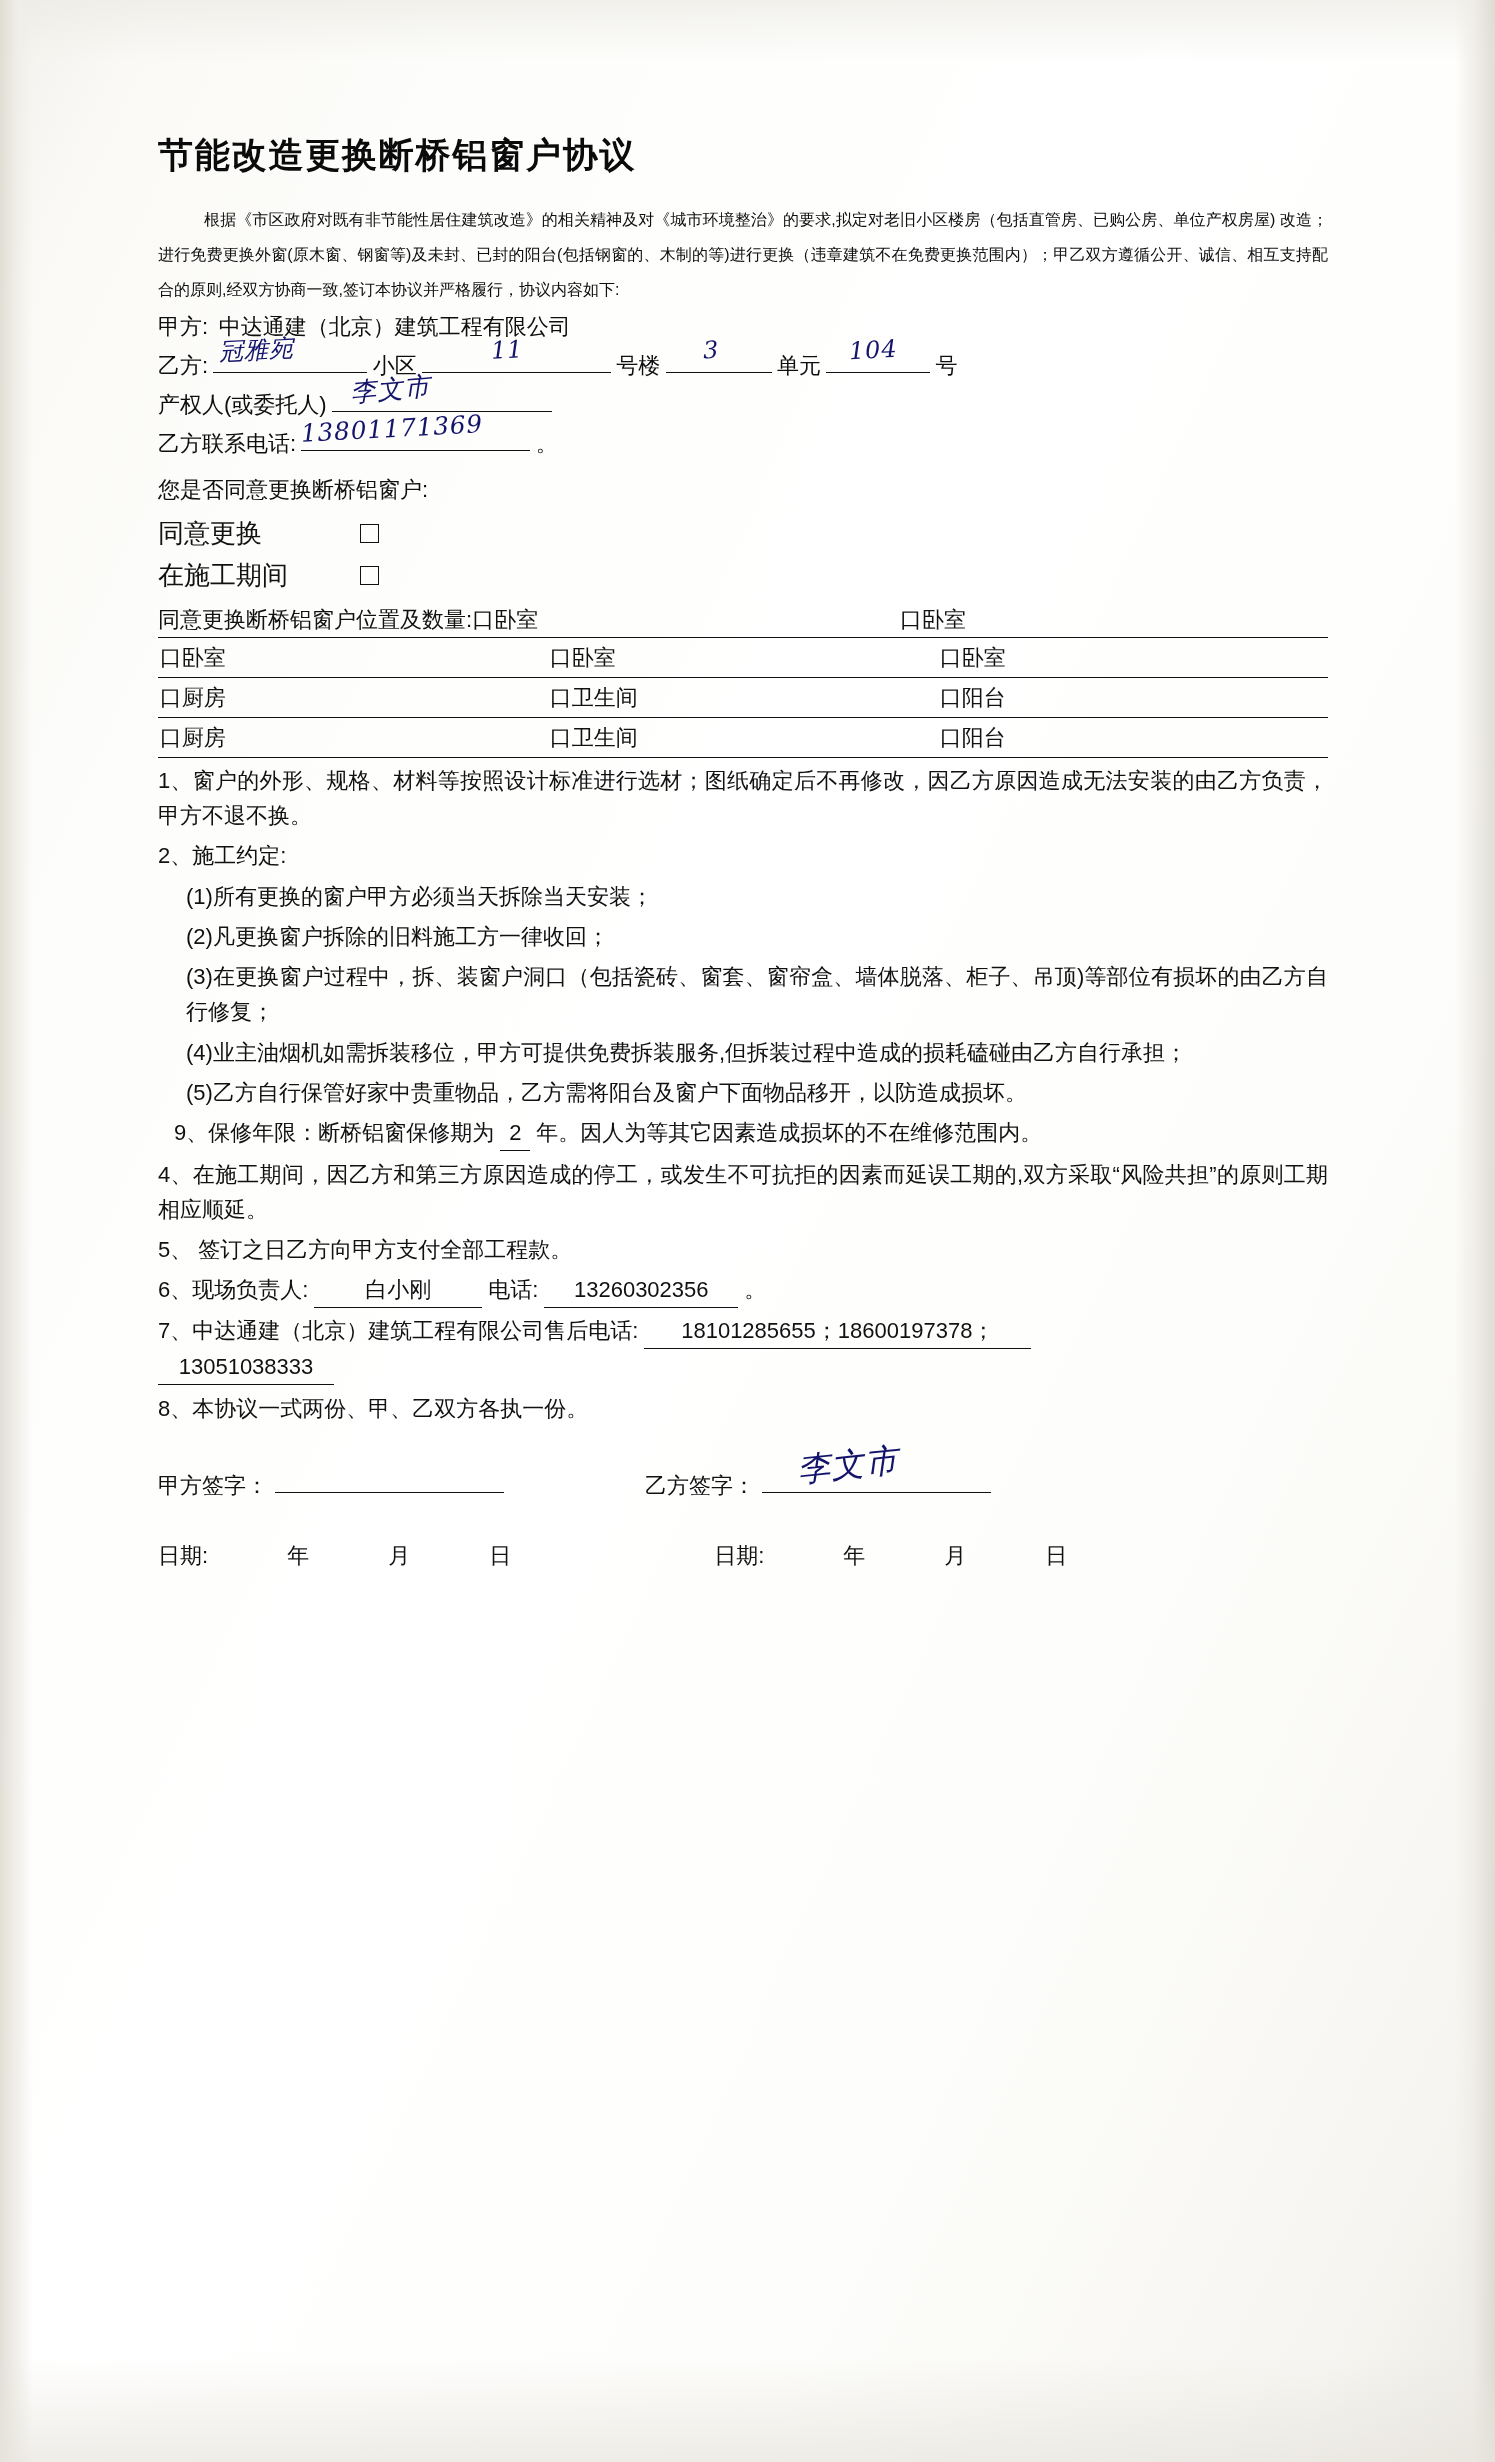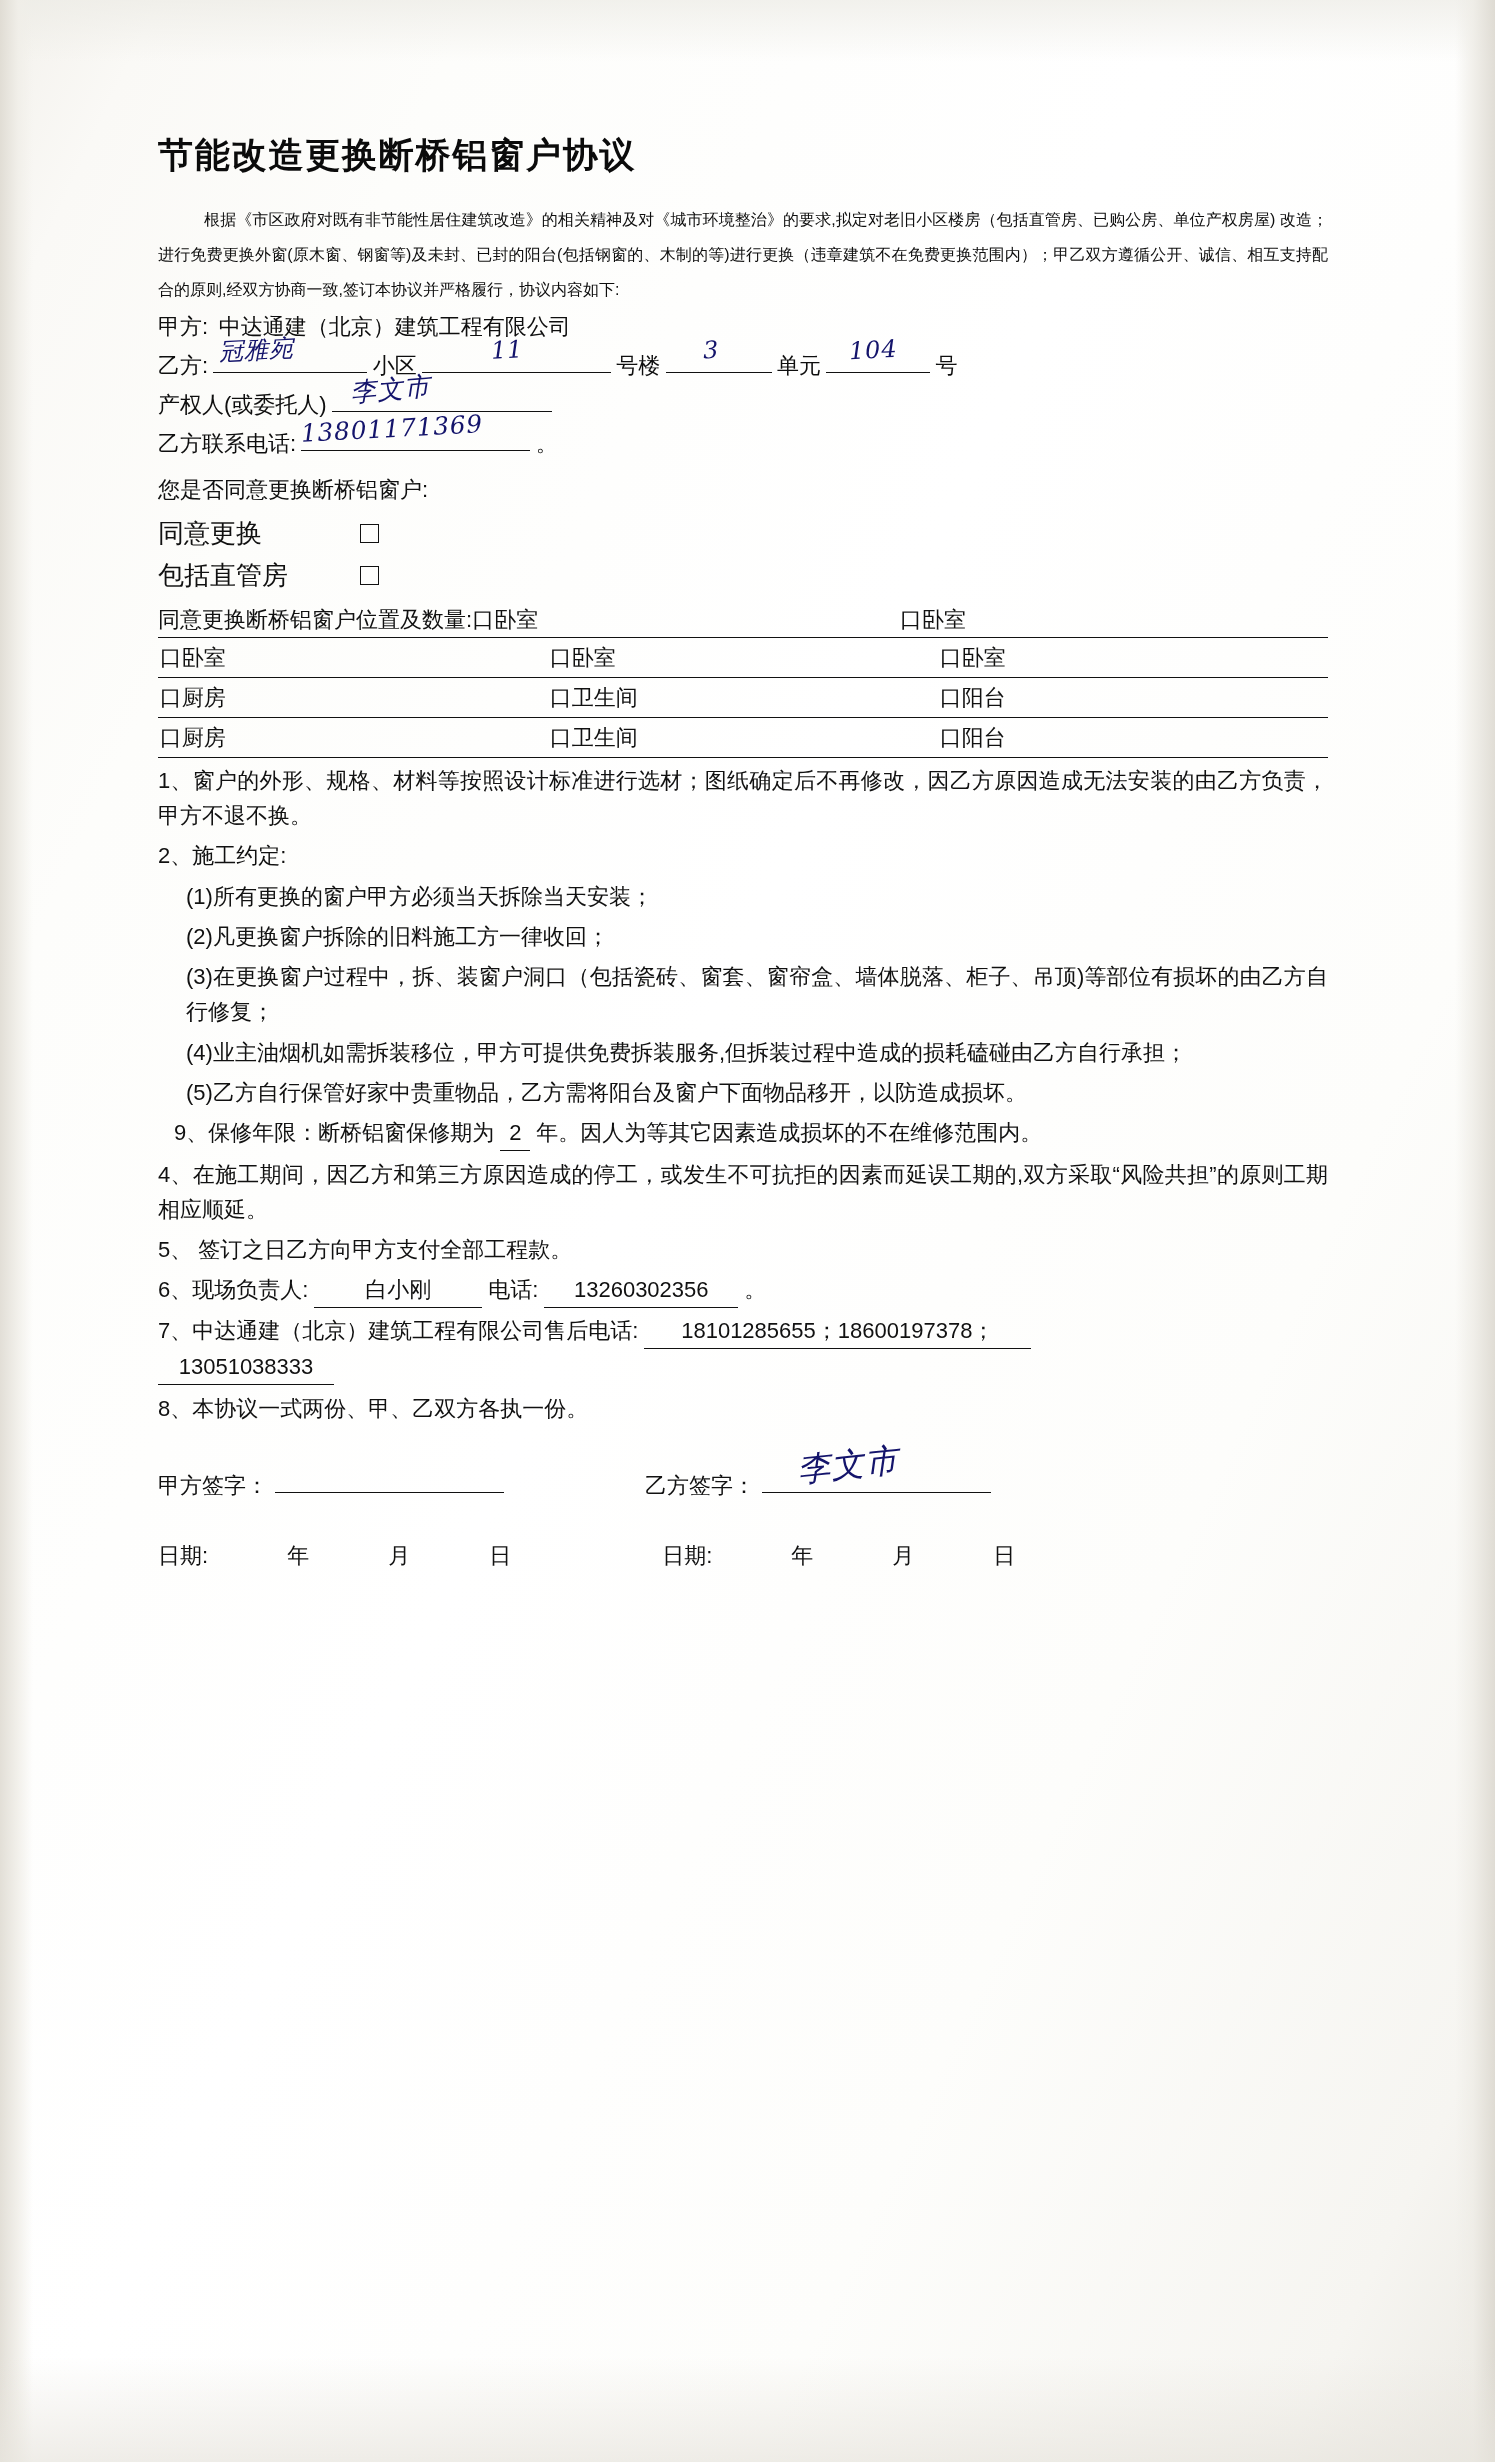--- a/index.html
+++ b/index.html
@@ -167,21 +167,21 @@
   .sig-line {
     display: inline-block;
     border-bottom: 1.8px solid #111;
     width: 229px;
     height: 26px;
     position: relative;
     margin-left: 7px;
   }
   .date-row {
     display: flex;
-    gap: 54px;
+    gap: 106px;
     margin-top: 40px;
     font-size: 22px;
   }
   .date-block { display: flex; align-items: baseline; white-space: nowrap; }
   .date-block .dblank {
     display: inline-block;
     width: 79px;
   }
   .inline-val {
     display: inline-block;
@@ -247,21 +247,21 @@
     <span>。</span>
   </div>
 
   <div class="q-label">您是否同意更换断桥铝窗户:</div>
 
   <div class="opt-row">
     <span class="opt-text">同意更换</span>
     <span class="checkbox"></span>
   </div>
   <div class="opt-row">
-    <span class="opt-text">包括直管房</span>
+    <span class="opt-text">在施工期间</span>
     <span class="checkbox"></span>
   </div>
 
   <div class="pos-head" style="margin-top:8.8px">
     <span class="lead">同意更换断桥铝窗户位置及数量:</span>
     <span class="cell">口卧室</span>
     <span class="cell">口卧室</span>
   </div>
 
   <table class="rooms">

